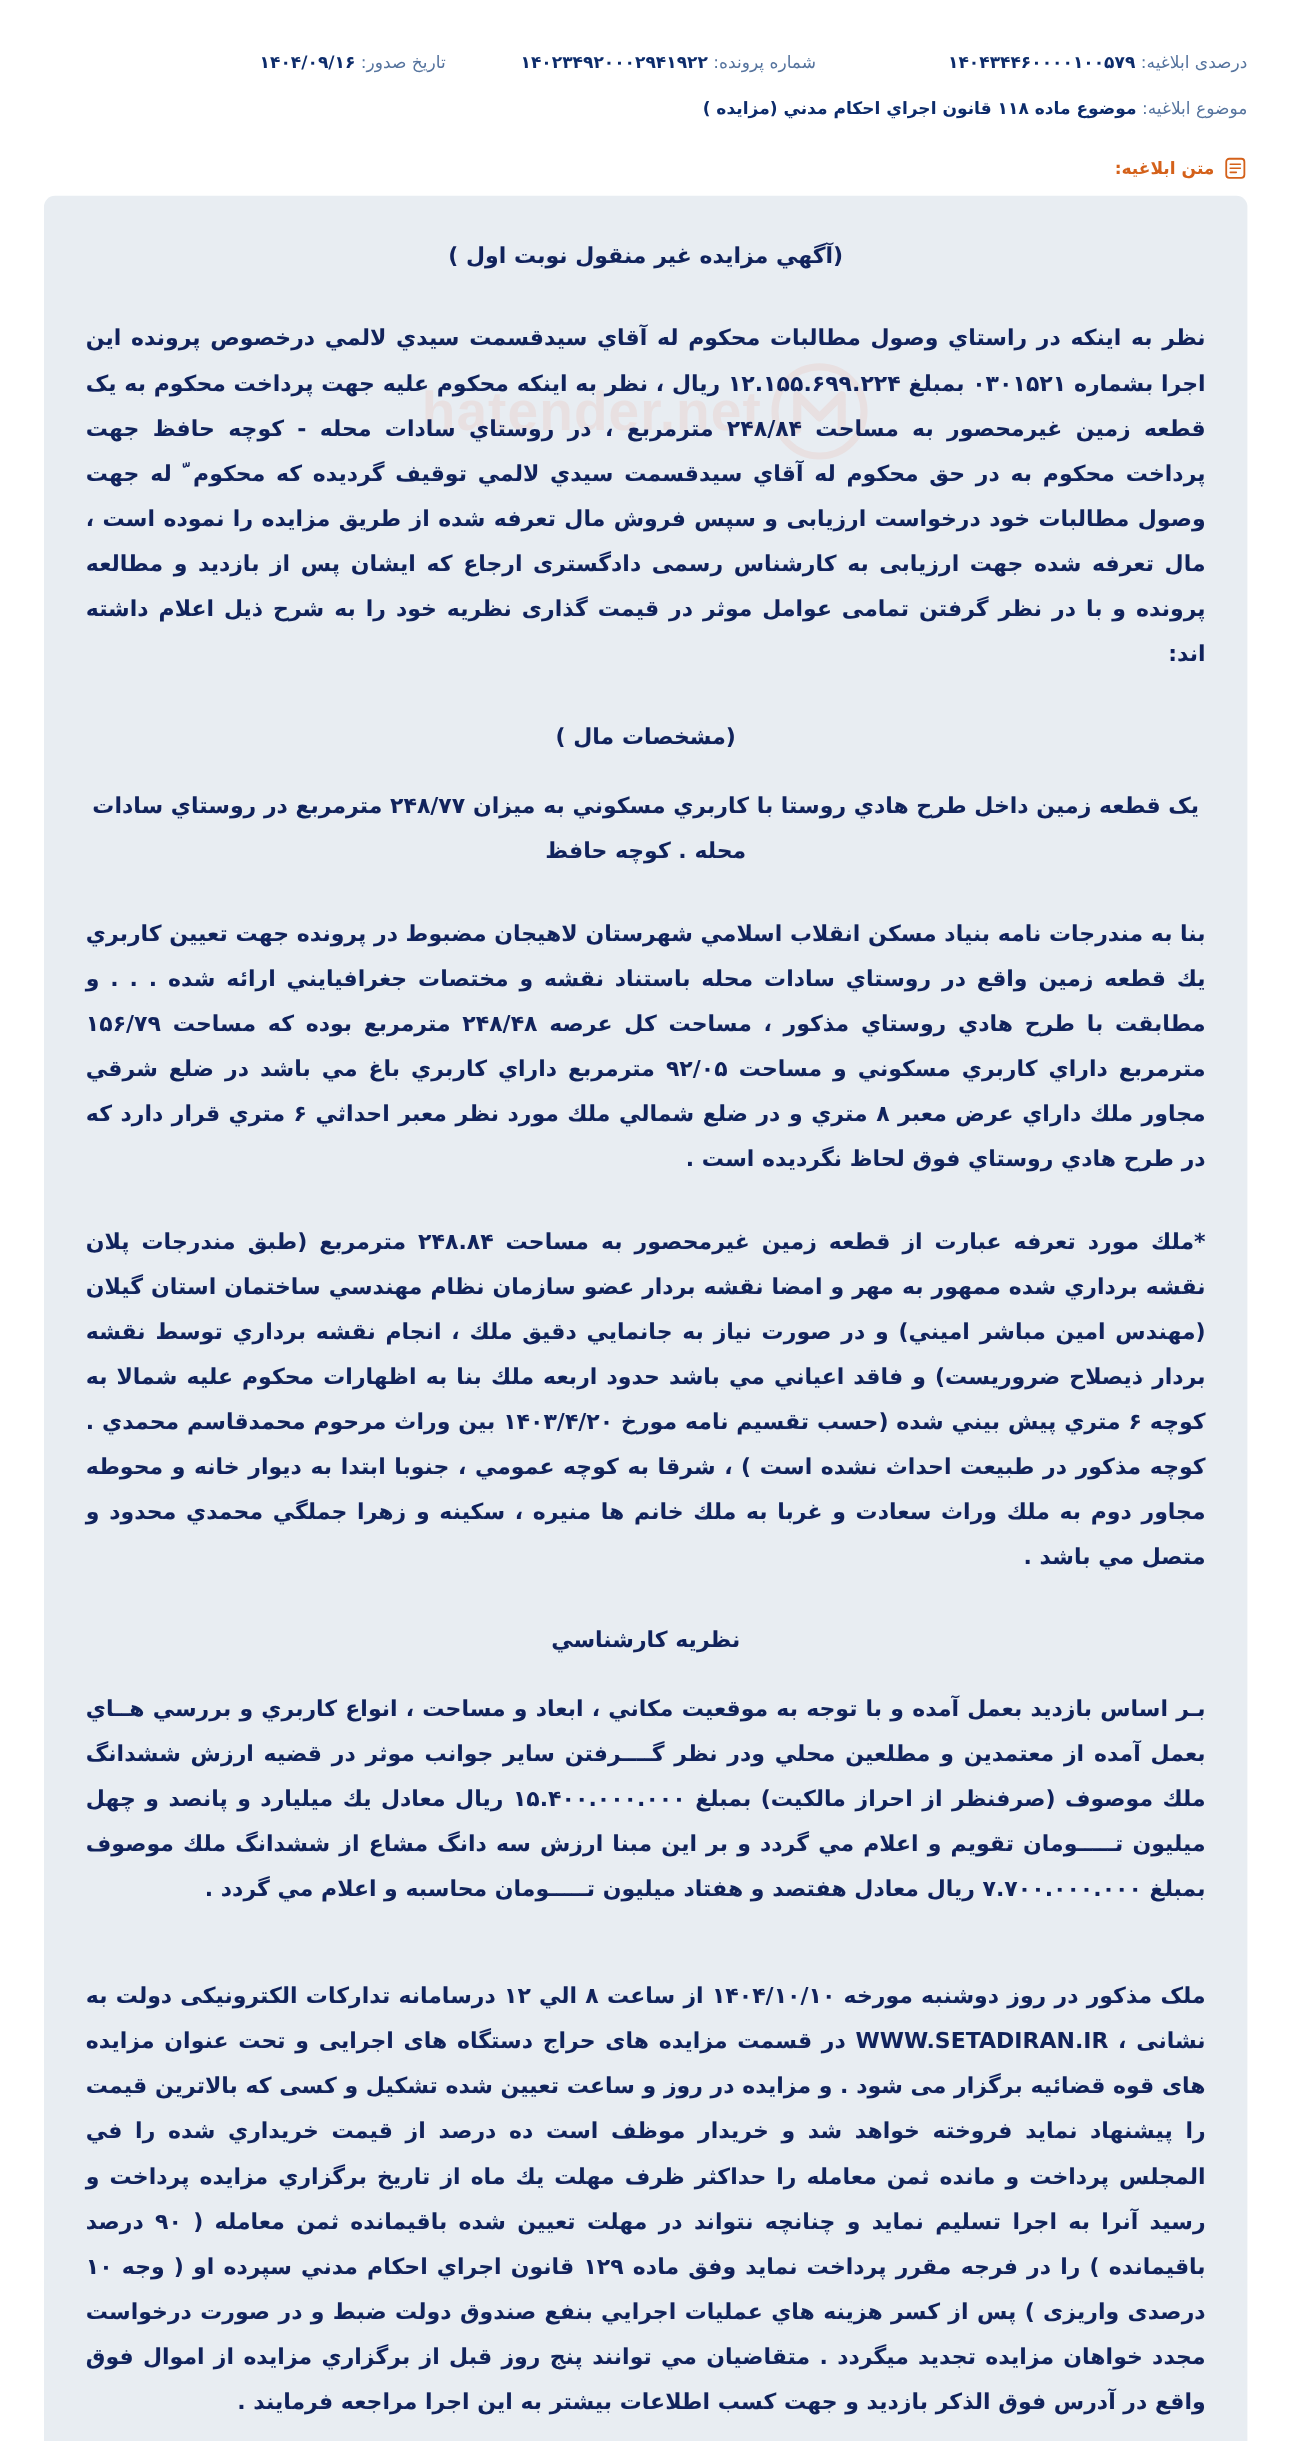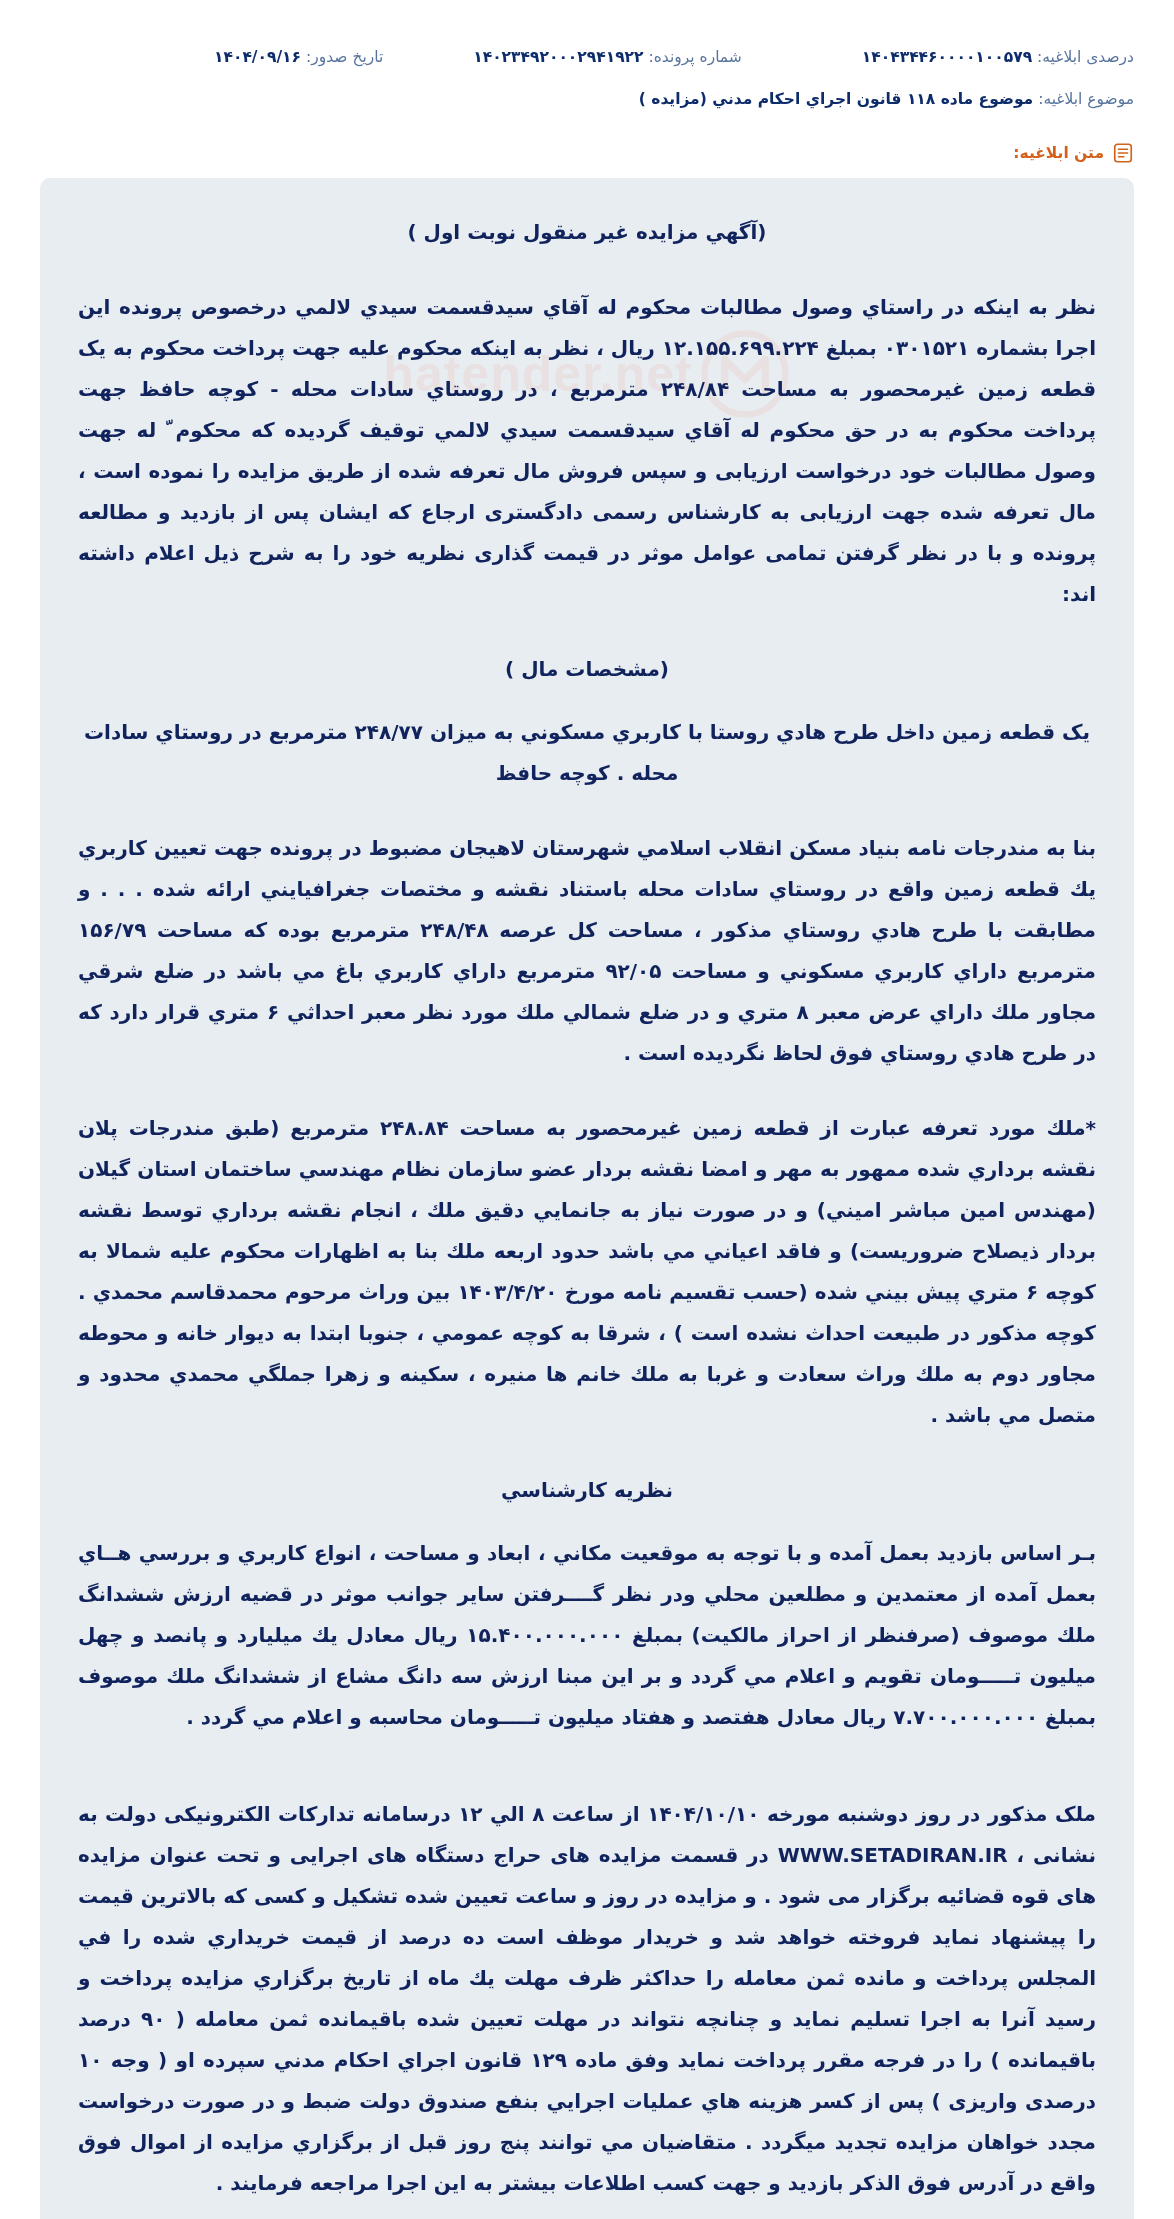--- a/index.html
+++ b/index.html
@@ -33,21 +33,21 @@
     align-items: baseline;
     padding: 48px 40px 0 40px;
     box-sizing: border-box;
     font-size: 15.5px;
   }
   .meta-item {
     white-space: nowrap;
   }
   .meta-item.notice-no { margin-left: 0; }
   .meta-item.case-no { margin-right: 120px; }
-  .meta-item.issue-date { margin-right: 90px; }
+  .meta-item.issue-date { margin-right: 68px; }
 
   .meta-label {
     color: #56749e;
     font-weight: normal;
   }
   .meta-value {
     color: #0d2c6b;
     font-weight: bold;
     letter-spacing: .2px;
   }

